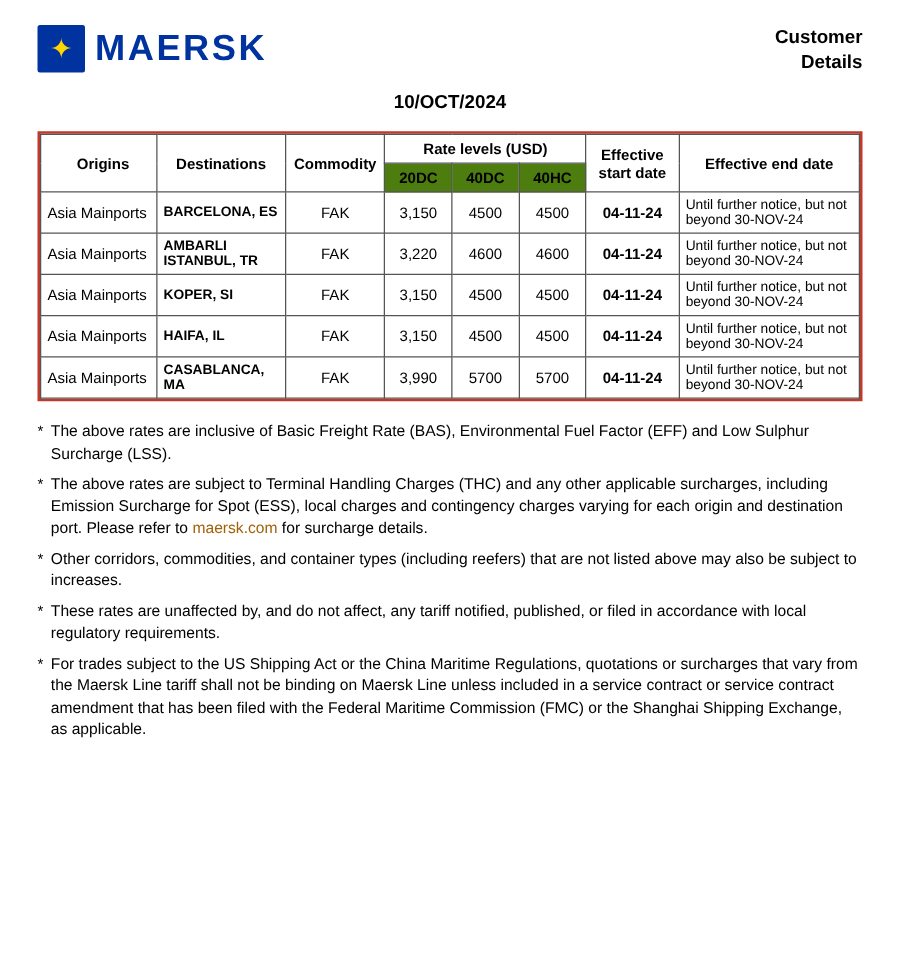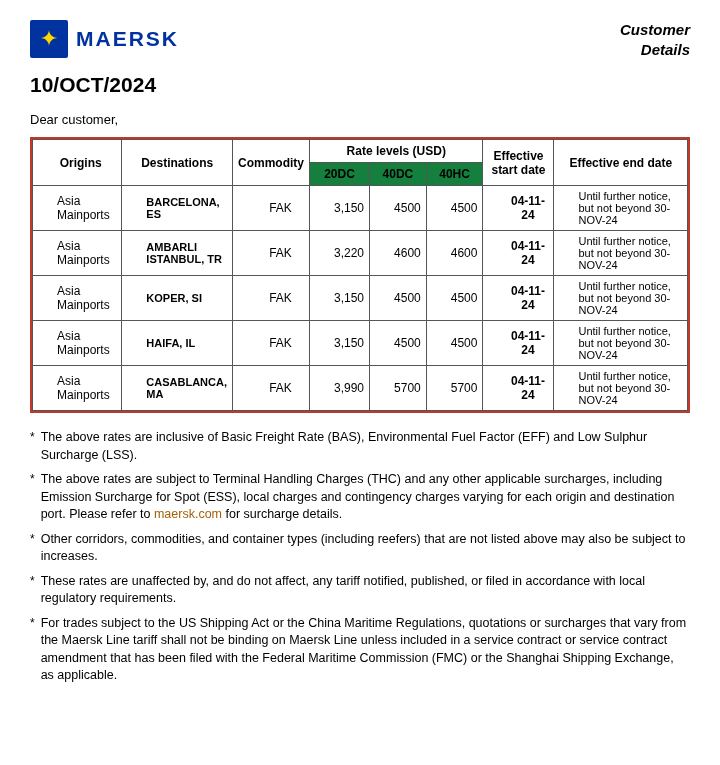--- a/index.html
+++ b/index.html
@@ -35,38 +35,37 @@
       align-items: center;
       justify-content: center;
       border-radius: 2px;
     }
     .logo-star span {
       color: #FFD700;
       font-size: 22px;
       line-height: 1;
     }
     .logo-text {
-      font-size: 21px;
+      font-size: 29px;
       font-weight: 900;
       color: #0033A0;
       letter-spacing: 2px;
     }
     .customer-advisory {
       text-align: right;
       font-size: 14px;
       line-height: 1.3;
     }
     .customer-advisory .ca-title {
       font-weight: bold;
       font-size: 15px;
-      font-style: italic;
     }
     .date-line {
-      text-align: left;
-      font-size: 21px;
+      text-align: center;
+      font-size: 15px;
       font-weight: bold;
       margin: 14px 0 15px 0;
     }
     .announcement-title {
       text-align: center;
       font-size: 15px;
       font-weight: bold;
       margin: 10px 0 20px 0;
     }
     .greeting {
@@ -101,26 +100,25 @@
     .th-commodity { width: 75px; text-align: center; }
     .th-rate-levels { text-align: center; }
     .th-20dc, .th-40dc, .th-40hc { width: 52px; text-align: center; }
     .th-eff-start { width: 72px; text-align: center; }
     .th-eff-end { width: 140px; text-align: center; }
     thead tr:first-child th {
       background: #fff;
       font-weight: bold;
     }
     thead tr:nth-child(2) th {
-      background: #15803d;
+      background: #4d7c0f;
       font-weight: bold;
     }
     tbody td {
       text-align: center;
-      padding-left: 24px;
     }
     .td-origins { text-align: left; }
     .td-destinations { text-align: left; font-weight: bold; font-size: 11px; }
     .td-commodity { text-align: center; }
     .td-eff-start { font-weight: bold; }
     .td-eff-end { text-align: left; font-size: 11px; }
     
     .footnotes {
       margin-top: 8px;
     }
@@ -159,21 +157,20 @@
       <div class="ca-title">
         <span>Customer</span><br>
         <span>Details</span>
       </div>
     </div>
   </div>
 
   <div class="date-line">10/OCT/2024</div>
 
 
-  <div class="greeting">Dear customer,</div>
 
 
   <div class="rate-table-wrapper">
     <table>
       <thead>
         <tr>
           <th class="th-origins" rowspan="2">Origins</th>
           <th class="th-destinations" rowspan="2">Destinations</th>
           <th class="th-commodity" rowspan="2">Commodity</th>
           <th colspan="3" class="th-rate-levels">Rate levels (USD)</th>

